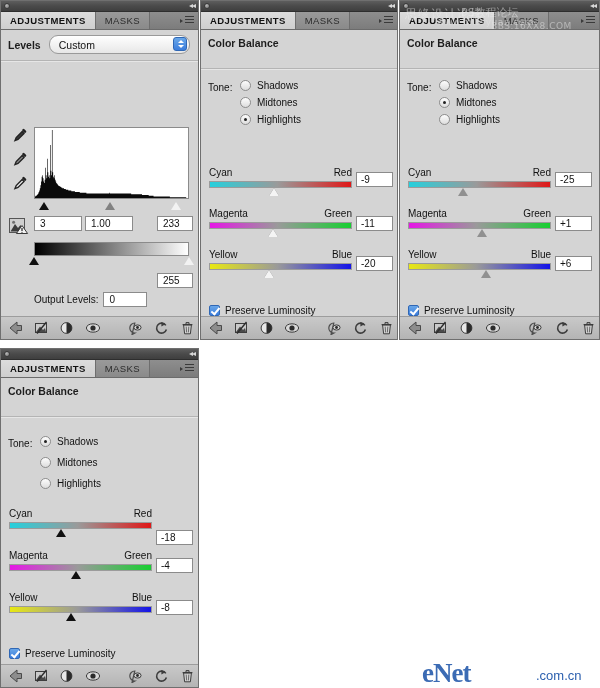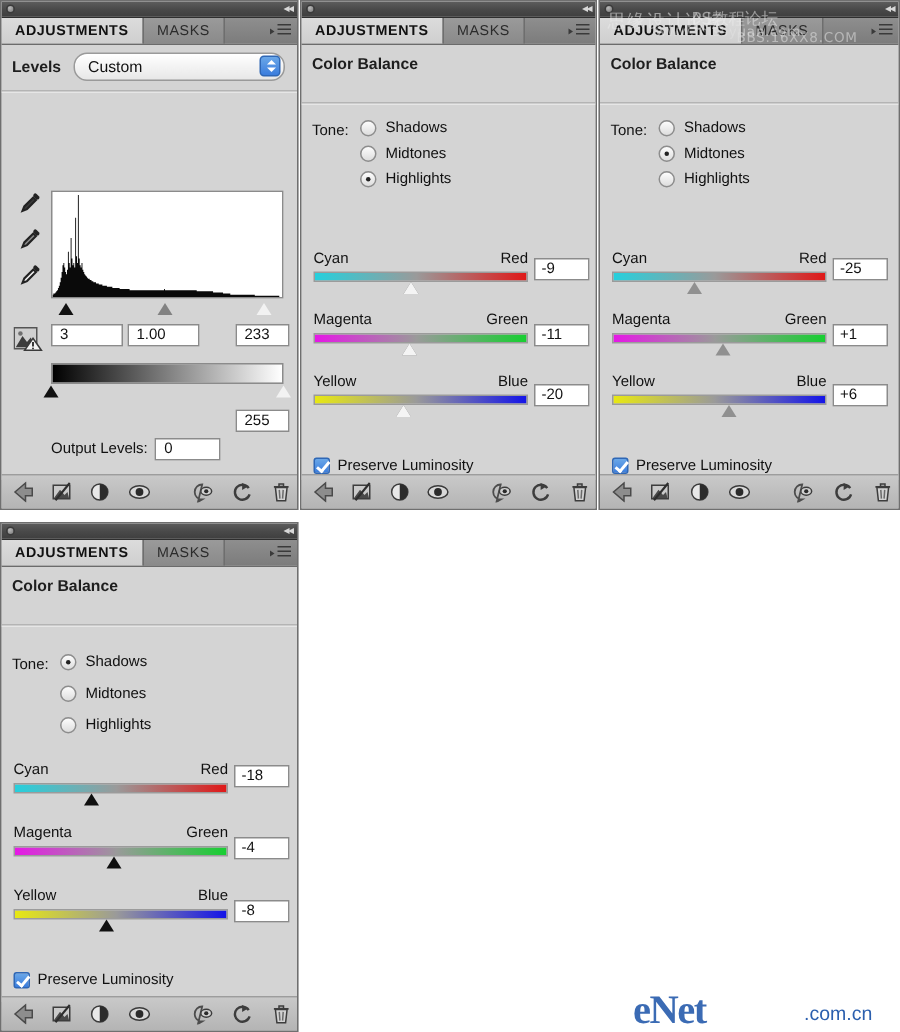--- a/index.html
+++ b/index.html
@@ -672,21 +672,21 @@
 
     <div class="slider-block" style="position:absolute;top:130px;left:0;">
       <div class="sl-head">
         <span>Cyan</span>
         <span>Red</span>
       </div>
       <div class="sl-track" style="background:linear-gradient(to right,#25d0dd,#9a9a9a 48%,#e01818);">
         <div class="sl-knob black" style="left: 46.48px;"></div>
       </div>
     </div>
-    <div class="cb-num" style="left:155px;top:132px;">-18</div>
+    <div class="cb-num" style="left:155px;top:152px;">-18</div>
 
     <div class="slider-block" style="position:absolute;top:172px;left:0;">
       <div class="sl-head">
         <span>Magenta</span>
         <span>Green</span>
       </div>
       <div class="sl-track" style="background:linear-gradient(to right,#e617e6,#9a9a9a 48%,#17cf31);">
         <div class="sl-knob black" style="left: 60.78px;"></div>
       </div>
     </div>

